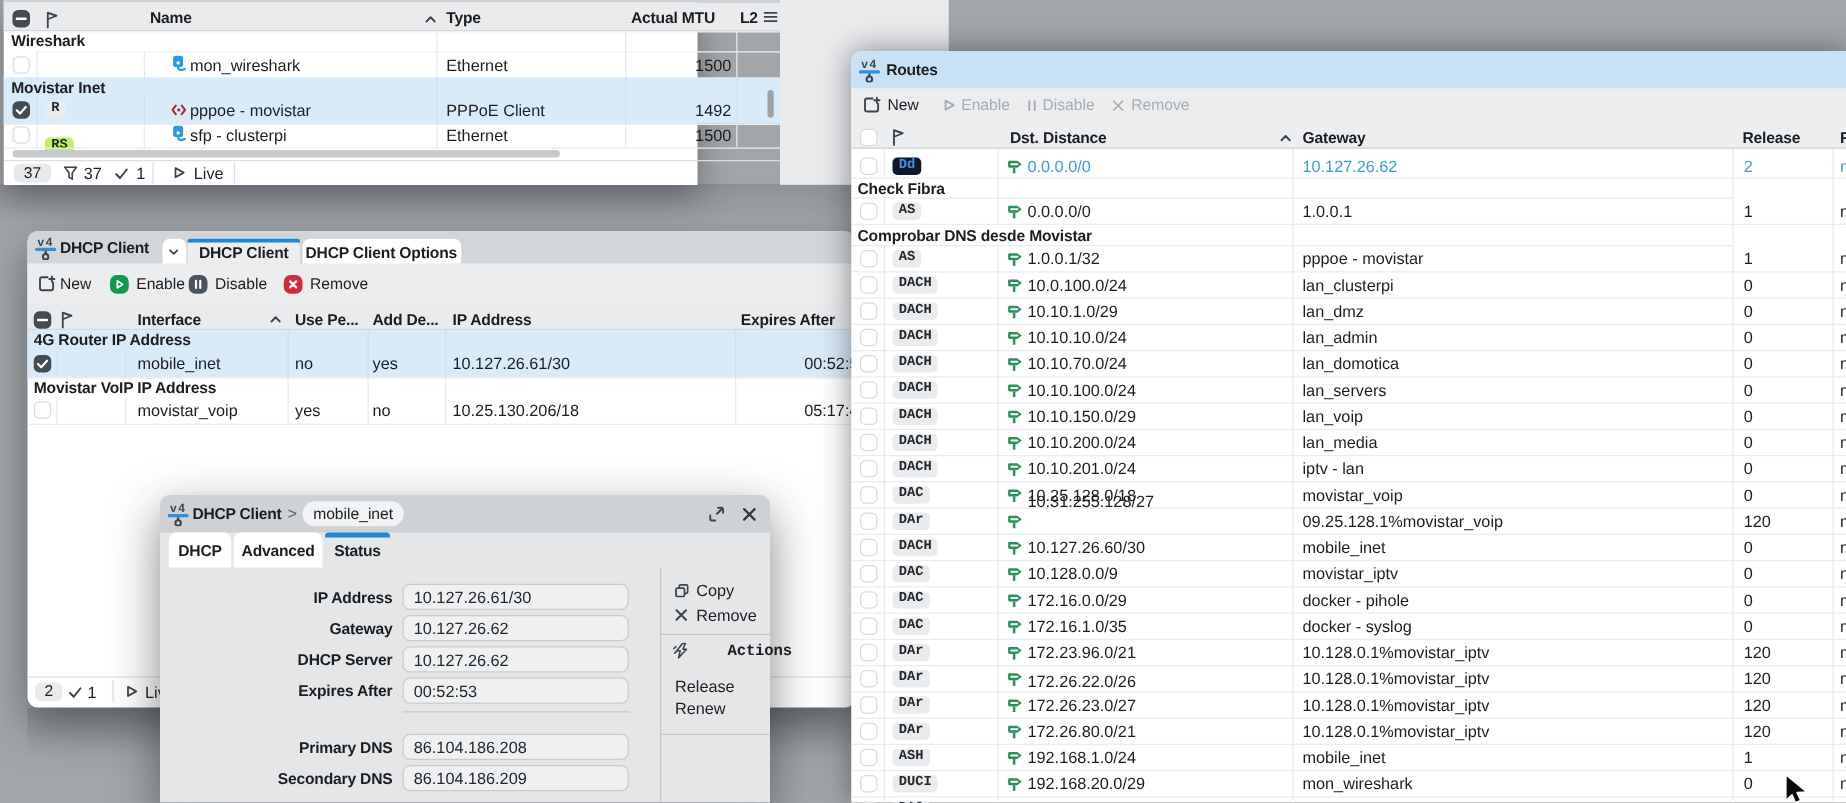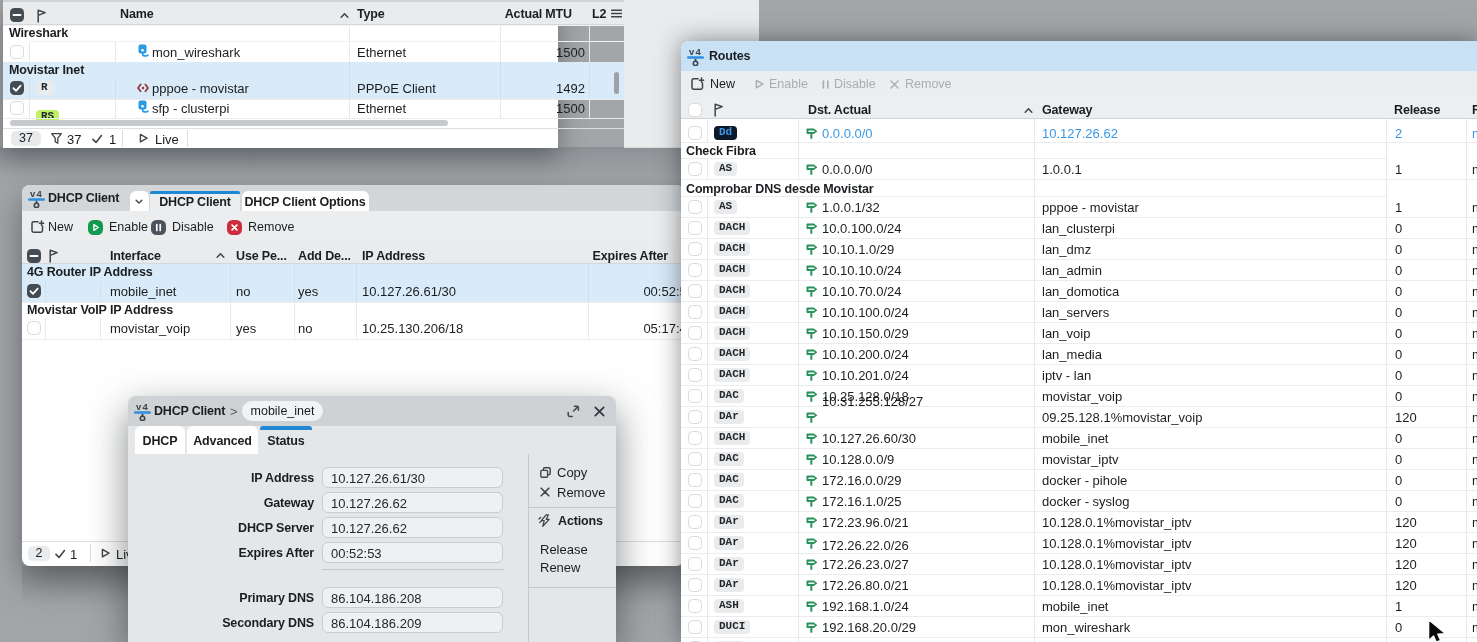--- a/index.html
+++ b/index.html
@@ -239,21 +239,21 @@
 <span class="t gray" style="left:153px;top:42.5px;font-size:12.5px">Disable</span>
 <svg width="9" height="9" viewBox="0 0 9 9" style="position:absolute;left:209px;top:38.5px;">
       <path d="M1 1 L8 8 M8 1 L1 8" stroke="#a9adb1" stroke-width="1.4" stroke-linecap="round"></path>
     </svg>
 <span class="t gray" style="left:224px;top:42.5px;font-size:12.5px">Remove</span>
 <div style="position:absolute;left:0;top:55px;width:796px;height:23px;background:#eceef0;border-bottom:1px solid #d0d2d4;box-sizing:border-box"></div>
 <span style="position:absolute;left:7px;top:62px;width:14px;height:14px;border-radius:4.5px;background:#fff;border:1px solid #d8dadc;box-sizing:border-box"></span>
 <svg width="10" height="14" viewBox="0 0 10 14" style="position:absolute;left:33px;top:62px;">
       <path d="M1.2 13 L1.2 1.2 L8.2 3.6 L1.2 6.4" fill="none" stroke="#3d444b" stroke-width="1.5" stroke-linejoin="round" stroke-linecap="round"></path>
     </svg>
-<span class="t b" style="left:127px;top:69px;">Dst. Actual</span>
+<span class="t b" style="left:127px;top:69px;">Dst. Distance</span>
 <svg width="9" height="7" viewBox="0 0 9 7" style="position:absolute;left:343px;top:65.5px;">
       <path d="M1.2 5.2 L4.5 1.8 L7.8 5.2" fill="none" stroke="#3d444b" stroke-width="1.5" stroke-linecap="round" stroke-linejoin="round"></path>
     </svg>
 <span class="t b" style="left:361px;top:69px;">Gateway</span>
 <span class="t b" style="left:713px;top:69px;">Release</span>
 <span class="t b" style="left:791px;top:69px;">R</span>
 <i style="position:absolute;left:26px;top:78.0px;width:1px;height:23.0px;background:#e7e9ea"></i>
 <i style="position:absolute;left:117px;top:78.0px;width:1px;height:23.0px;background:#e7e9ea"></i>
 <i style="position:absolute;left:353px;top:78.0px;width:1px;height:23.0px;background:#e7e9ea"></i>
 <i style="position:absolute;left:705px;top:78.0px;width:1px;height:23.0px;background:#e7e9ea"></i>
@@ -541,21 +541,21 @@
 <i style="position:absolute;left:353px;top:449.0px;width:1px;height:21.0px;background:#e7e9ea"></i>
 <i style="position:absolute;left:705px;top:449.0px;width:1px;height:21.0px;background:#e7e9ea"></i>
 <i style="position:absolute;left:785px;top:449.0px;width:1px;height:21.0px;background:#e7e9ea"></i>
 <span style="position:absolute;left:7px;top:452.5px;width:14px;height:14px;border-radius:4.5px;background:#fff;border:1px solid #d8dadc;box-sizing:border-box"></span>
 <span style="position:absolute;left:33px;top:452.5px;height:14px;line-height:14px;font:bold 11px 'Liberation Mono',monospace;padding:0 5px;border-radius:4px;color:#23282d;background:#e9ebed;">DAC</span>
 <svg width="12" height="11" viewBox="0 0 12 11" style="position:absolute;left:124.5px;top:454.5px;">
       <path d="M1.6 0.5 L7.8 0.5 L11.4 3.3 L7.8 6.1 L1.6 6.1 C0.9 6.1 0.5 5.6 0.5 5.0 L0.5 1.6 C0.5 1.0 0.9 0.5 1.6 0.5 Z" fill="#27935b"></path>
       <rect x="2.2" y="2.5" width="6.4" height="1.6" rx="0.8" fill="#fff"></rect>
       <rect x="4.3" y="6.1" width="2" height="4.6" fill="#27935b"></rect>
     </svg>
-<span class="t " style="left:141px;top:459.5px;">172.16.1.0/25</span>
+<span class="t " style="left:141px;top:459.5px;">172.16.1.0/35</span>
 <span class="t " style="left:361px;top:459.5px;">docker - syslog</span>
 <span class="t " style="left:714px;top:459.5px;">0</span>
 <span class="t " style="left:791px;top:459.5px;">main</span>
 <i style="position:absolute;top:469.5px;left:0px;width:796px;height:1px;background:#ececee"></i>
 <i style="position:absolute;left:26px;top:470.0px;width:1px;height:21.0px;background:#e7e9ea"></i>
 <i style="position:absolute;left:117px;top:470.0px;width:1px;height:21.0px;background:#e7e9ea"></i>
 <i style="position:absolute;left:353px;top:470.0px;width:1px;height:21.0px;background:#e7e9ea"></i>
 <i style="position:absolute;left:705px;top:470.0px;width:1px;height:21.0px;background:#e7e9ea"></i>
 <i style="position:absolute;left:785px;top:470.0px;width:1px;height:21.0px;background:#e7e9ea"></i>
 <span style="position:absolute;left:7px;top:473.5px;width:14px;height:14px;border-radius:4.5px;background:#fff;border:1px solid #d8dadc;box-sizing:border-box"></span>
@@ -718,19 +718,19 @@
 <span class="t " style="left:429px;top:76px;">Copy</span>
 <svg width="10" height="10" viewBox="0 0 10 10" style="position:absolute;left:412px;top:91px;">
       <path d="M1.2 1.2 L8.8 8.8 M8.8 1.2 L1.2 8.8" stroke="#3d444b" stroke-width="1.6" stroke-linecap="round"></path>
     </svg>
 <span class="t " style="left:429px;top:96px;">Remove</span>
 <i style="position:absolute;top:110.5px;left:400px;width:88px;height:1px;background:#c6c8ca"></i>
 <svg width="13" height="13" viewBox="0 0 13 13" style="position:absolute;left:410px;top:118px;">
       <path d="M8.0 0.8 L3.4 6.6 L6.2 6.6 L4.8 12.3 L11.2 5.4 L8.3 5.4 L10.3 0.8 Z" fill="none" stroke="#3d444b" stroke-width="1.25" stroke-linejoin="round"></path>
       <path d="M2.7 3.3 L1.0 5.0 M3.4 6.9 L1.7 8.6" stroke="#3d444b" stroke-width="1.25" stroke-linecap="round"></path>
     </svg>
-<span class="t b" style="left:430px;top:124.5px;">Actions</span>
+<span class="t b" style="left:454px;top:124.5px;font-family:Liberation Mono, monospace;">Actions</span>
 <span class="t " style="left:412px;top:152.5px;">Release</span>
 <span class="t " style="left:412px;top:170.5px;">Renew</span>
 <i style="position:absolute;top:191px;left:400px;width:88px;height:1px;background:#c6c8ca"></i>
 </div>
 <svg width="20" height="24" viewBox="0 0 20 24" style="position:absolute;left:1428px;top:619px;z-index:99">
     <path d="M0.7 0.7 L0.6 21.5 L5.6 16.9 L8.3 23.2 L12.6 21.4 L9.7 15.1 L17.6 14.7 Z" fill="#0b0b0b" stroke="#fff" stroke-width="1.3" stroke-linejoin="round"></path>
   </svg>
 </body></html>

